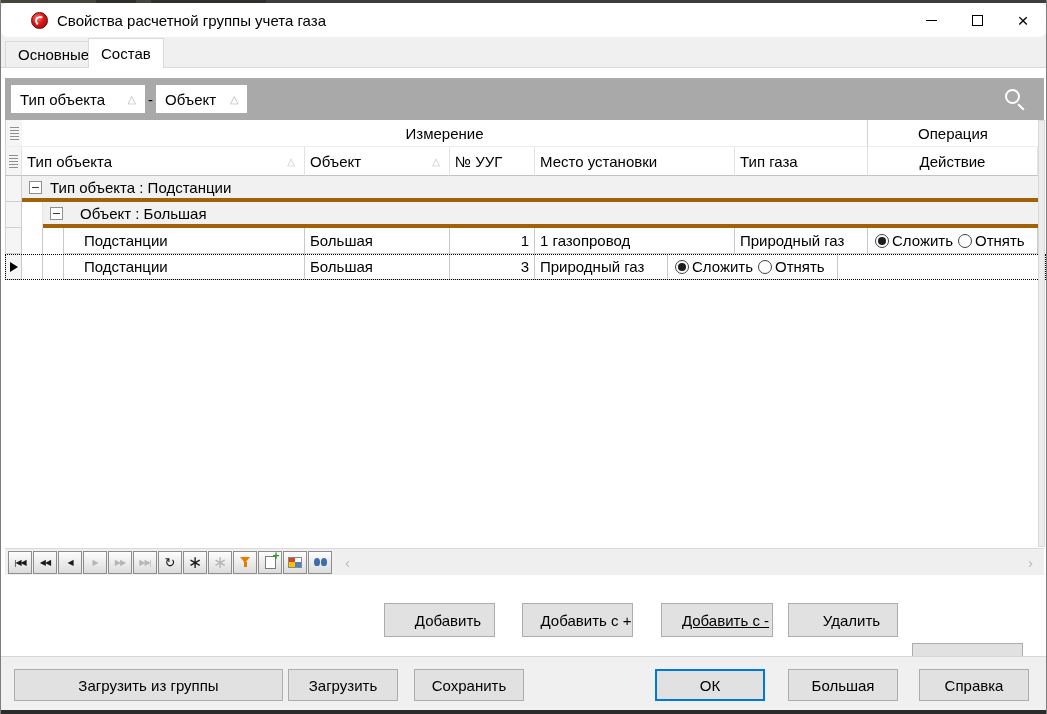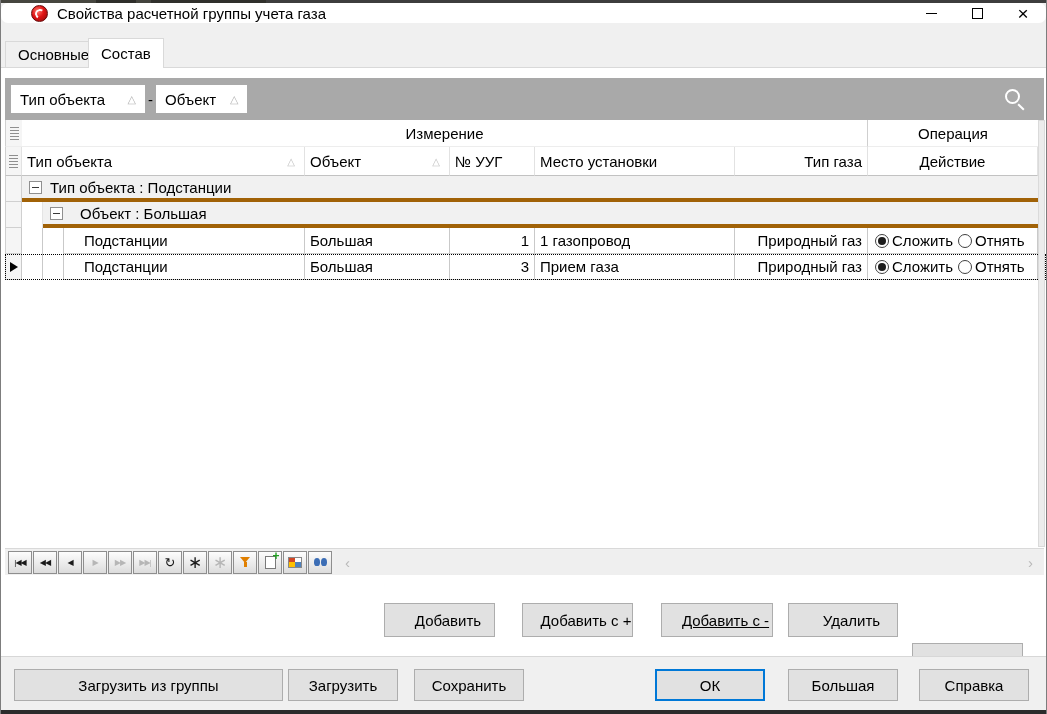--- a/index.html
+++ b/index.html
@@ -8,21 +8,21 @@
            font-size:15px; color:#000; overflow:hidden;
            border-left:1px solid #7d7d7d; border-right:1px solid #7d7d7d; }
 
   
   .top-remnant{ position:absolute; top:0; left:0; width:100%; height:3px;
     background:linear-gradient(90deg,#46463f 0 95px,#2e2e2a 95px 135px,#44443e 135px 150px,#30302c 150px 265px,#3d3d3d 265px 100%); }
   .bottom-strip{ position:absolute; bottom:0; left:0; width:100%; height:4px; background:#2b2b2b; }
   .left-artifact{ position:absolute; left:0; top:176px; width:3px; height:104px;
     background:linear-gradient(#1e1e1e 0 38%, #a03a33 38% 72%, #1e1e1e 72% 100%); }
 
-  .titlebar{ position:absolute; top:3px; left:0; width:100%; height:20px; background:#fff;
+  .titlebar{ position:absolute; top:3px; left:0; width:100%; height:34px; background:#fff;
              display:flex; align-items:center; padding-left:30px;border-radius:7px; }
   .app-icon{ width:17px; height:17px; border-radius:50%; flex:none; position:relative;
     background:radial-gradient(circle at 38% 34%, #ff7a6d 0%, #e01414 45%, #8d0a0a 100%);
     border:1px solid #650808; margin-right:9px; }
   .app-icon::after{ content:""; position:absolute; left:3px; top:3px; width:6px; height:6px;
     border-radius:50%; border:2px solid rgba(255,255,255,.95);
     border-right-color:transparent; border-bottom-color:transparent; transform:rotate(-12deg); }
   .title{ font-size:15px; }
   .caption-buttons{ position:absolute; right:0; top:0; height:100%; display:flex; }
   .cap-btn{ width:46px; height:100%; display:flex; align-items:center; justify-content:center; }
@@ -60,21 +60,21 @@
   .row{ display:flex; }
   .cell{ border-right:1px solid #d4d4d4; display:flex; align-items:center;
          padding:8px 5px; overflow:hidden; white-space:nowrap; background:#fff; }
   .w-ind{ width:17px; flex:none; justify-content:center; padding:0; }
   .w-indent{ width:21px; flex:none; }
   .w-type-h{ width:283px; flex:none; }
   .w-type-d{ width:241px; flex:none; padding-left:20px; }
   .w-obj{ width:145px; flex:none; }
   .w-uug{ width:85px; flex:none; }
   .w-place{ width:200px; flex:none; }
-  .w-gas{ width:133px; flex:none;justify-content:flex-end; }
+  .w-gas{ width:133px; flex:none; }
   .w-act{ width:170px; flex:none; }
 
   .band-row{ height:27px; }
   .band-row .cell{ border-right:none; border-bottom:1px solid #ededed; justify-content:center; }
   .band-measure{ width:846px; flex:none; border-right:1px solid #cfcfcf !important; }
   .band-op{ width:170px; flex:none; }
 
   .header-row{ height:29px; }
   .header-row .cell{ border-bottom:1px solid #c2c2c2; border-right:1px solid #e2e2e2; }
   .header-row .w-act{ justify-content:center; }
@@ -297,23 +297,20 @@
         <div class="cell w-indent indent-cell"></div>
         <div class="cell w-type-d">
           <span>Подстанции</span>
         </div>
         <div class="cell w-obj">
           <span>Большая</span>
         </div>
         <div class="cell w-uug">
           <span>3</span>
         </div>
-        <div class="cell w-place">
-          <span>Прием газа</span>
-        </div>
         <div class="cell w-gas">
           <span>Природный газ</span>
         </div>
         <div class="cell w-act action-cell">
           <span class="radio on"></span>
           <span class="radio-label">Сложить</span>
           <span class="radio"></span>
           <span class="radio-label">Отнять</span>
         </div>
       </div>

